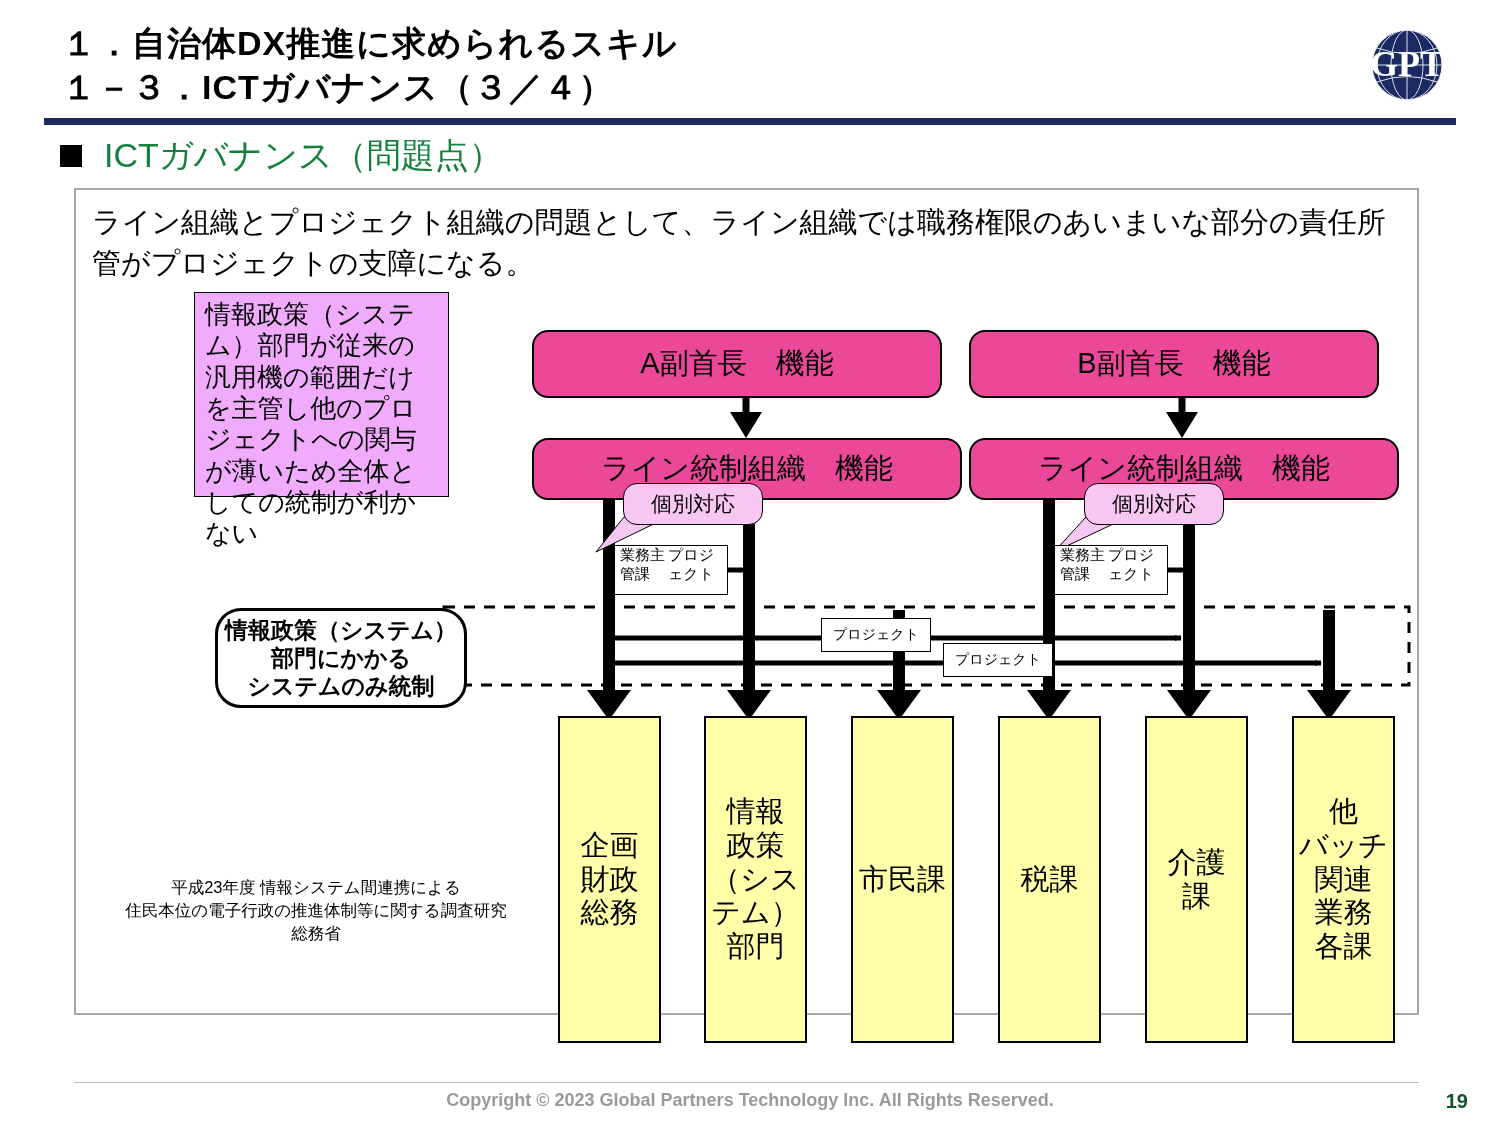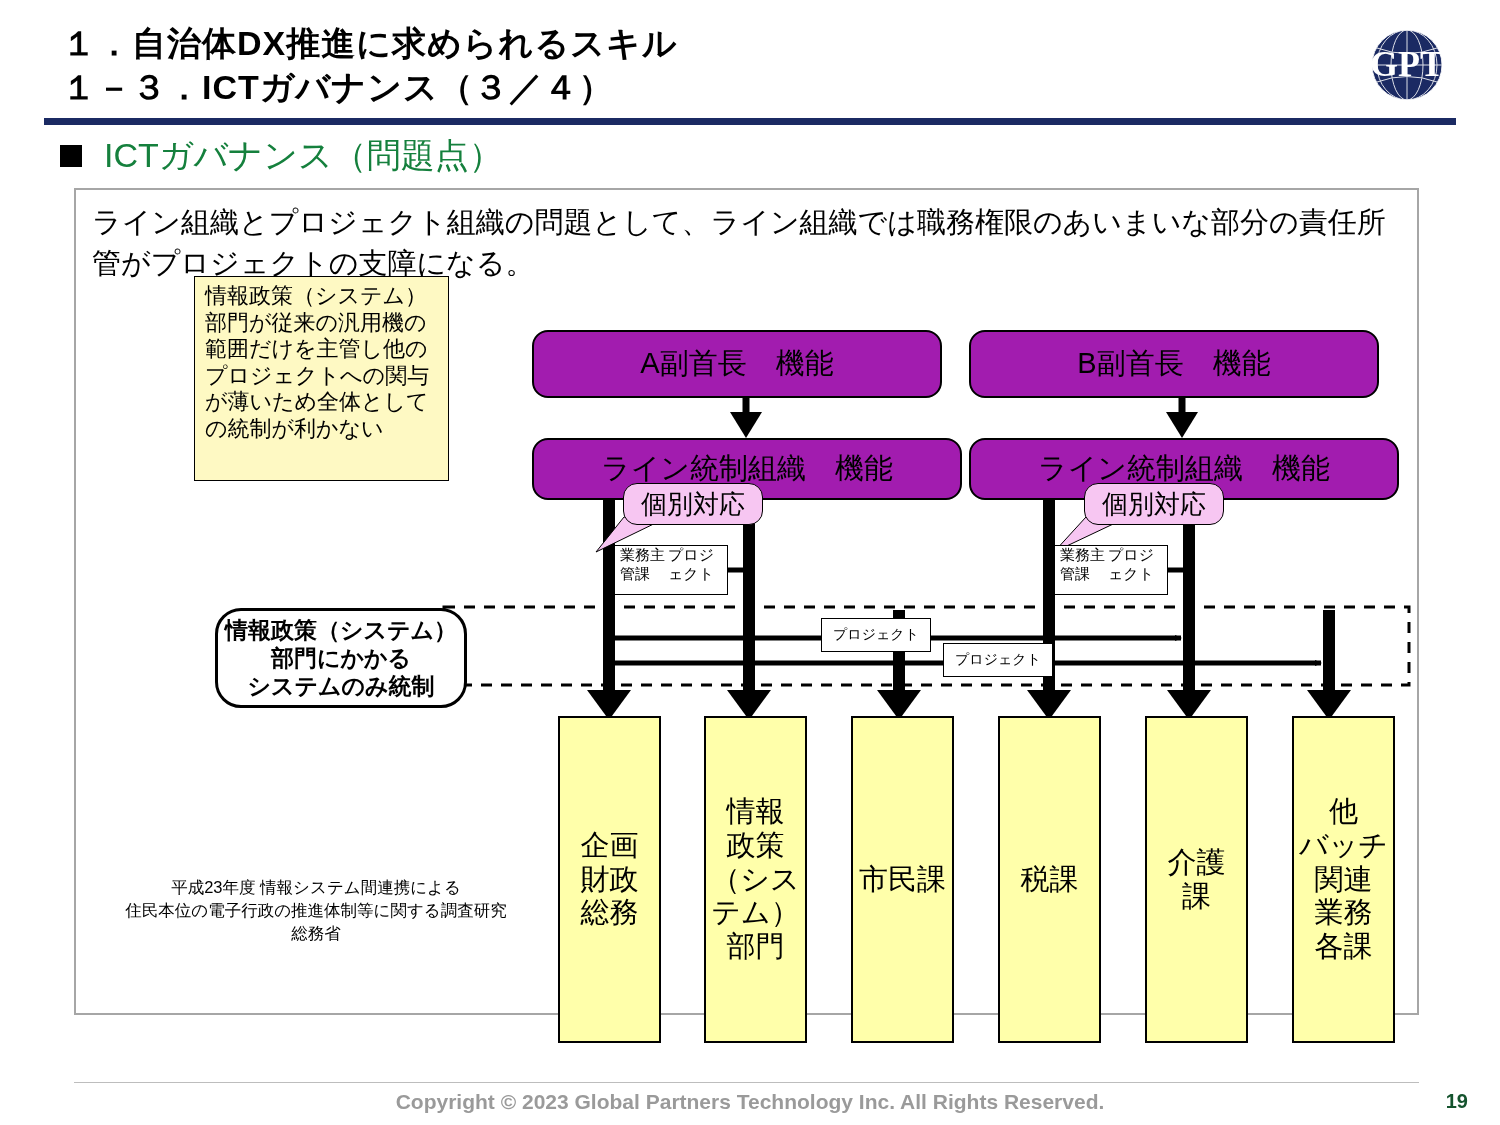--- a/index.html
+++ b/index.html
@@ -21,63 +21,63 @@
   
   #frame{position:absolute;left:74px;top:188px;width:1345px;height:827px;
          border:2px solid #a6a6a6;background:#fff;box-sizing:border-box;}
 
   #lead-text{position:absolute;left:16px;top:12px;width:1310px;font-size:29px;line-height:1.42;}
 
   
   #diagram{position:absolute;left:0;top:0;width:1341px;height:890px;}
 
   
-  #pink-note{position:absolute;left:118px;top:86px;width:255px;height:205px;
-             background:#fef9c3;border:1px solid #000;box-sizing:border-box;
-             padding:6px 8px 0 10px;font-size:22px;line-height:1.205;font-weight:500;}
+  #pink-note{position:absolute;left:118px;top:102px;width:255px;height:205px;
+             background:#f0abfc;border:1px solid #000;box-sizing:border-box;
+             padding:6px 8px 0 10px;font-size:26px;line-height:1.205;font-weight:500;}
 
   
   #sysonly-box{position:absolute;left:105px;top:418px;width:252px;height:100px;
                border:3px solid #000;border-radius:26px;background:#fff;box-sizing:border-box;
                display:flex;align-items:center;justify-content:center;text-align:center;
                font-size:23px;line-height:1.22;font-weight:600;margin-left:34px;}
 
   
   #citation{position:absolute;left:15px;top:686px;width:450px;text-align:center;
             font-size:16.5px;line-height:1.38;}
 
   
-  .org-box{position:absolute;border:2.5px solid #000;border-radius:16px;background:#a21caf;
+  .org-box{position:absolute;border:2.5px solid #000;border-radius:16px;background:#ec4899;
            box-sizing:border-box;display:flex;align-items:center;justify-content:center;
            font-size:29px;white-space:pre;}
 
   
   .dept{position:absolute;background:#FFFFAA;border:2.5px solid #000;box-sizing:border-box;
         display:flex;align-items:center;justify-content:center;text-align:center;
         font-size:29px;line-height:1.16;font-weight:500;}
 
   
   .bubble{position:absolute;background:#F7C6F2;border:1px solid #000;border-radius:14px;
           box-sizing:border-box;display:flex;align-items:center;justify-content:center;
-          font-size:26px;white-space:nowrap;}
+          font-size:21px;white-space:nowrap;}
 
   
   .smallbox{position:absolute;background:#fff;border:1.5px solid #000;box-sizing:border-box;
             display:flex;flex-direction:row;align-items:flex-start;justify-content:center;
             font-size:15px;line-height:1.25;padding-left:5px;}
   .proj-label{position:absolute;background:#fff;border:1.5px solid #000;box-sizing:border-box;
             display:flex;align-items:center;justify-content:center;
             font-size:14px;white-space:nowrap;}
 
   svg.layer{position:absolute;left:0;top:0;width:1341px;height:890px;overflow:visible;}
 
   
   #footer-rule{position:absolute;left:74px;top:1082px;width:1345px;height:1px;background:#bdbdbd;}
   #copyright{position:absolute;left:0;top:1090px;width:1500px;text-align:center;
-             font-size:21px;font-weight:bold;color:#9a9a9a;}
+             font-size:18px;font-weight:bold;color:#9a9a9a;}
   #pageno{position:absolute;right:32px;top:1090px;font-size:20px;font-weight:bold;color:#14532d;}
 </style>
 </head>
 <body>
 
 <div id="header">
   <div id="title-block">
     <div class="title-line">１．自治体DX推進に求められるスキル</div>
     <div class="title-line">１－３．ICTガバナンス（３／４）</div>
   </div>

